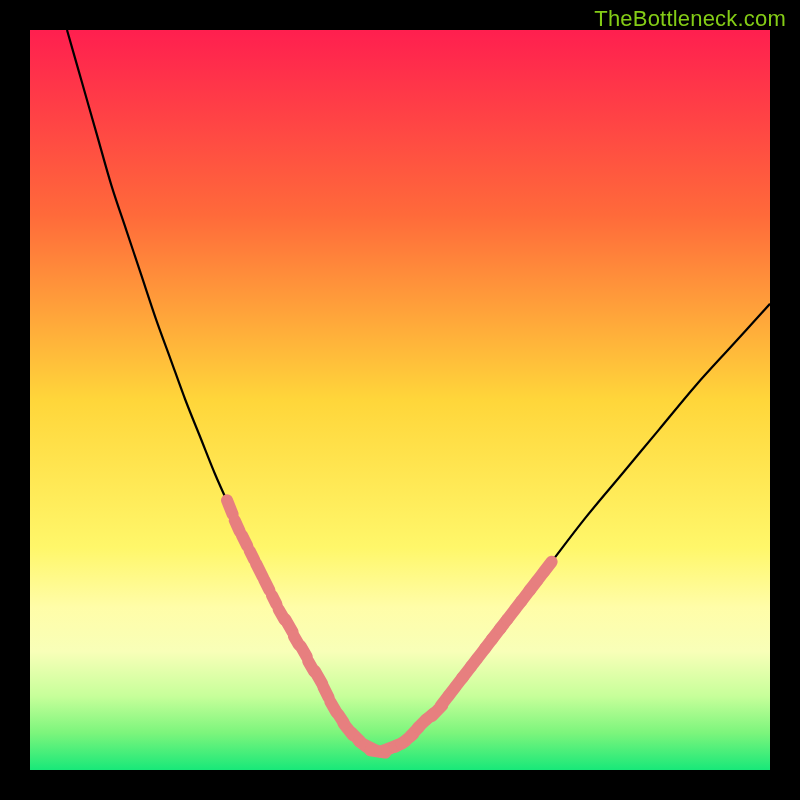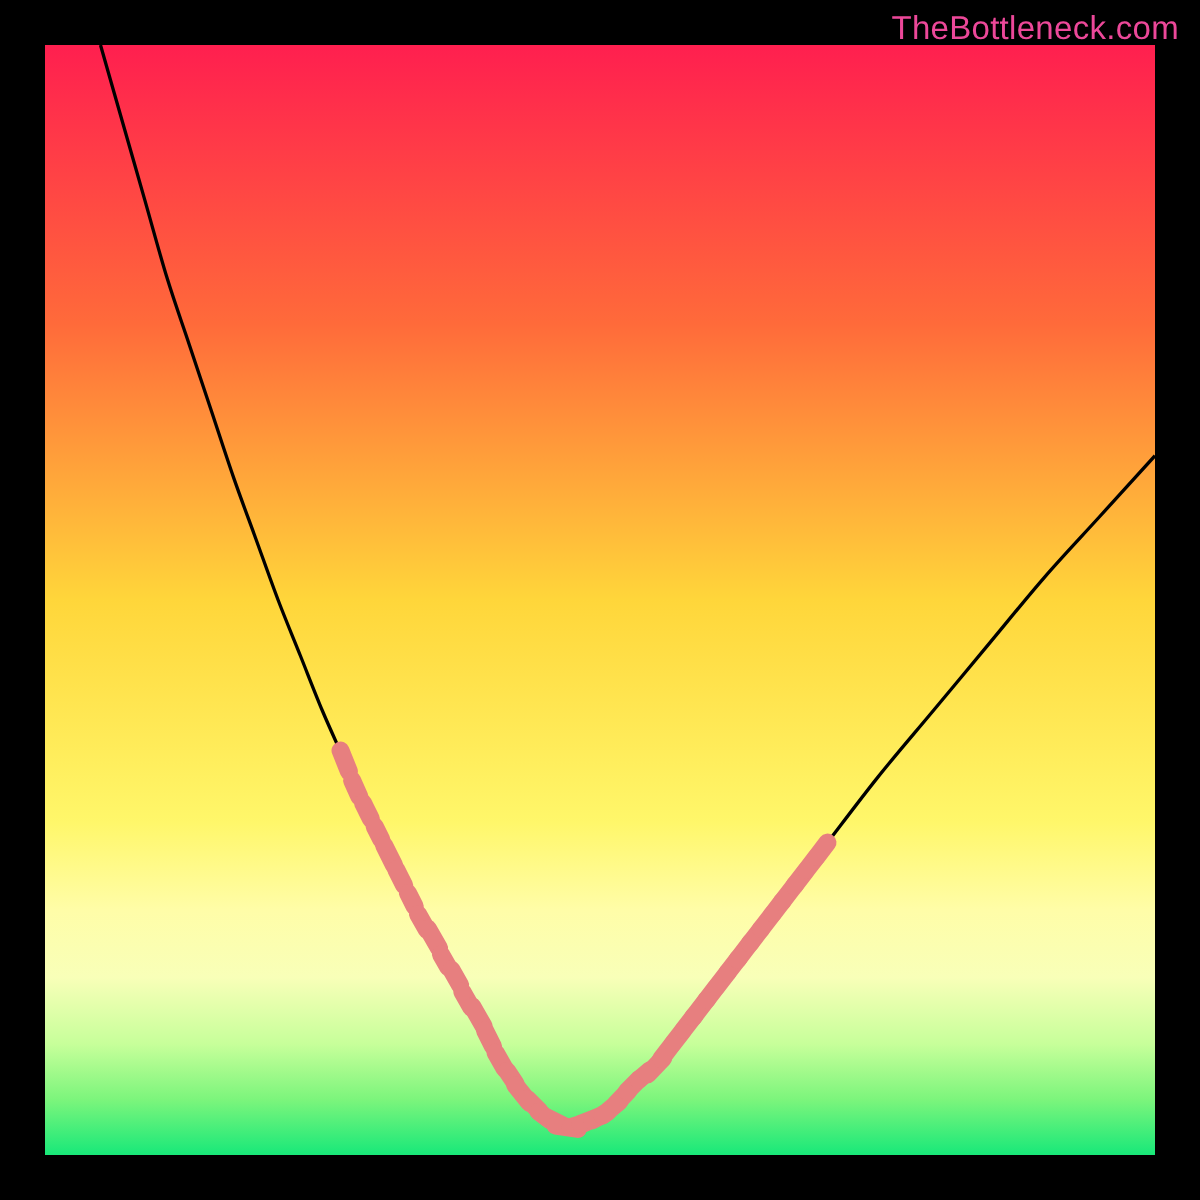--- a/index.html
+++ b/index.html
@@ -16,21 +16,21 @@
     left: 0;
     top: 0;
     width: 800px;
     height: 800px;
     background: #000;
   }
   .watermark {
     position: absolute;
     top: 6px;
     right: 14px;
-    color: #ec4899;
+    color: #84cc16;
     font-size: 22px;
     font-weight: 500;
     letter-spacing: 0.2px;
     user-select: none;
   }
   .plot {
     position: absolute;
     left: 30px;
     top: 30px;
     width: 740px;

